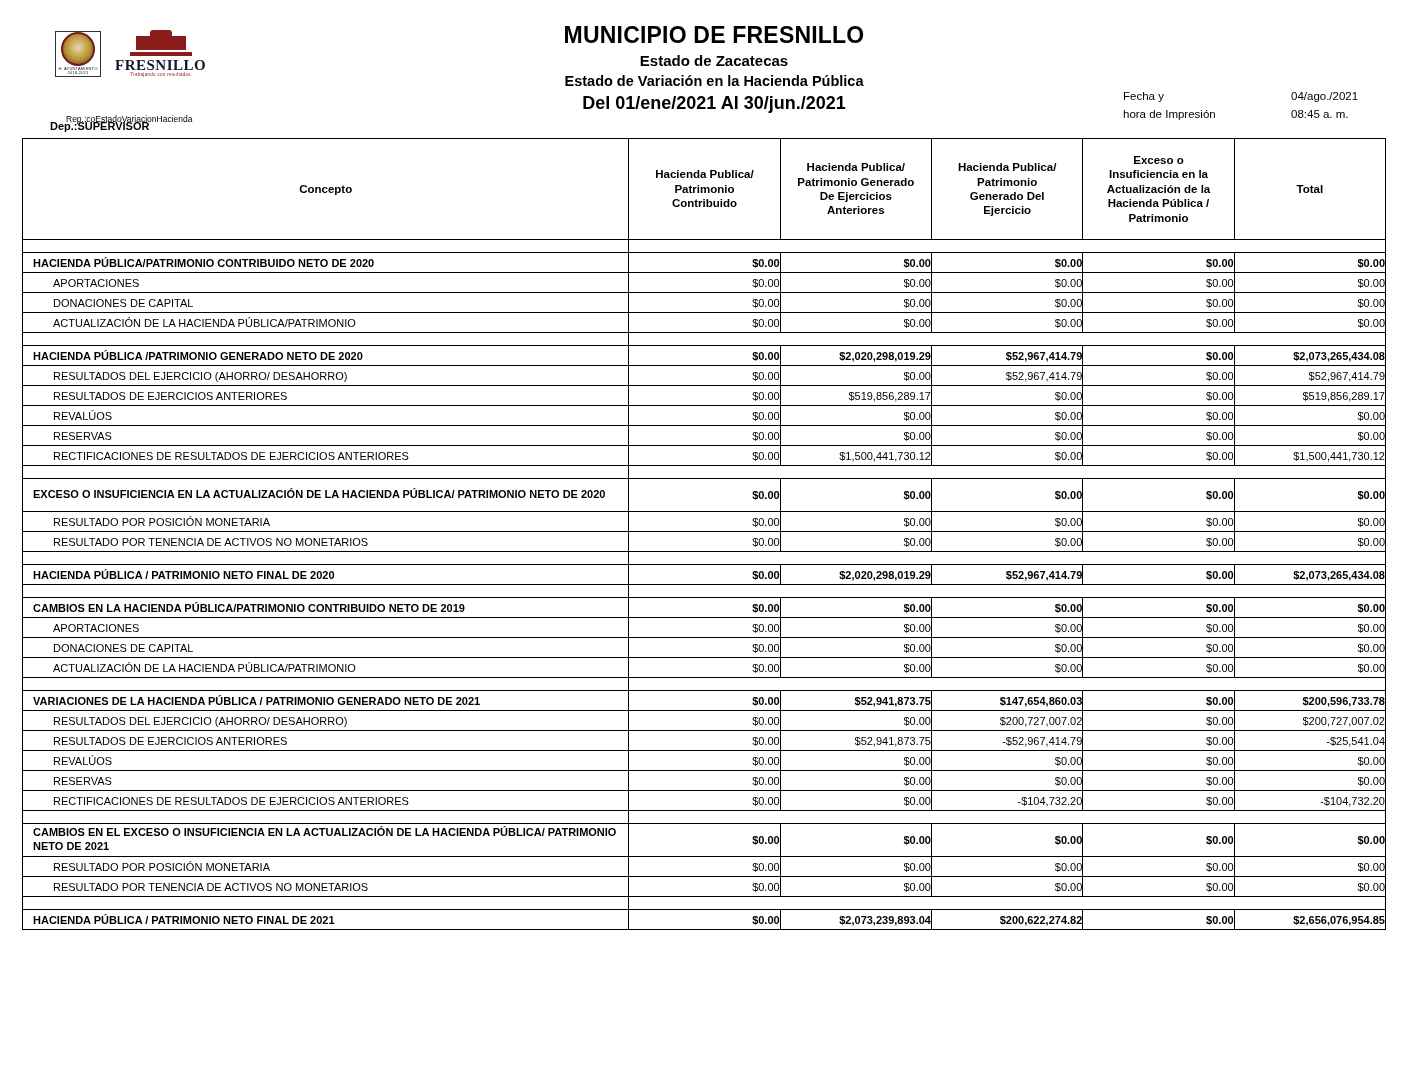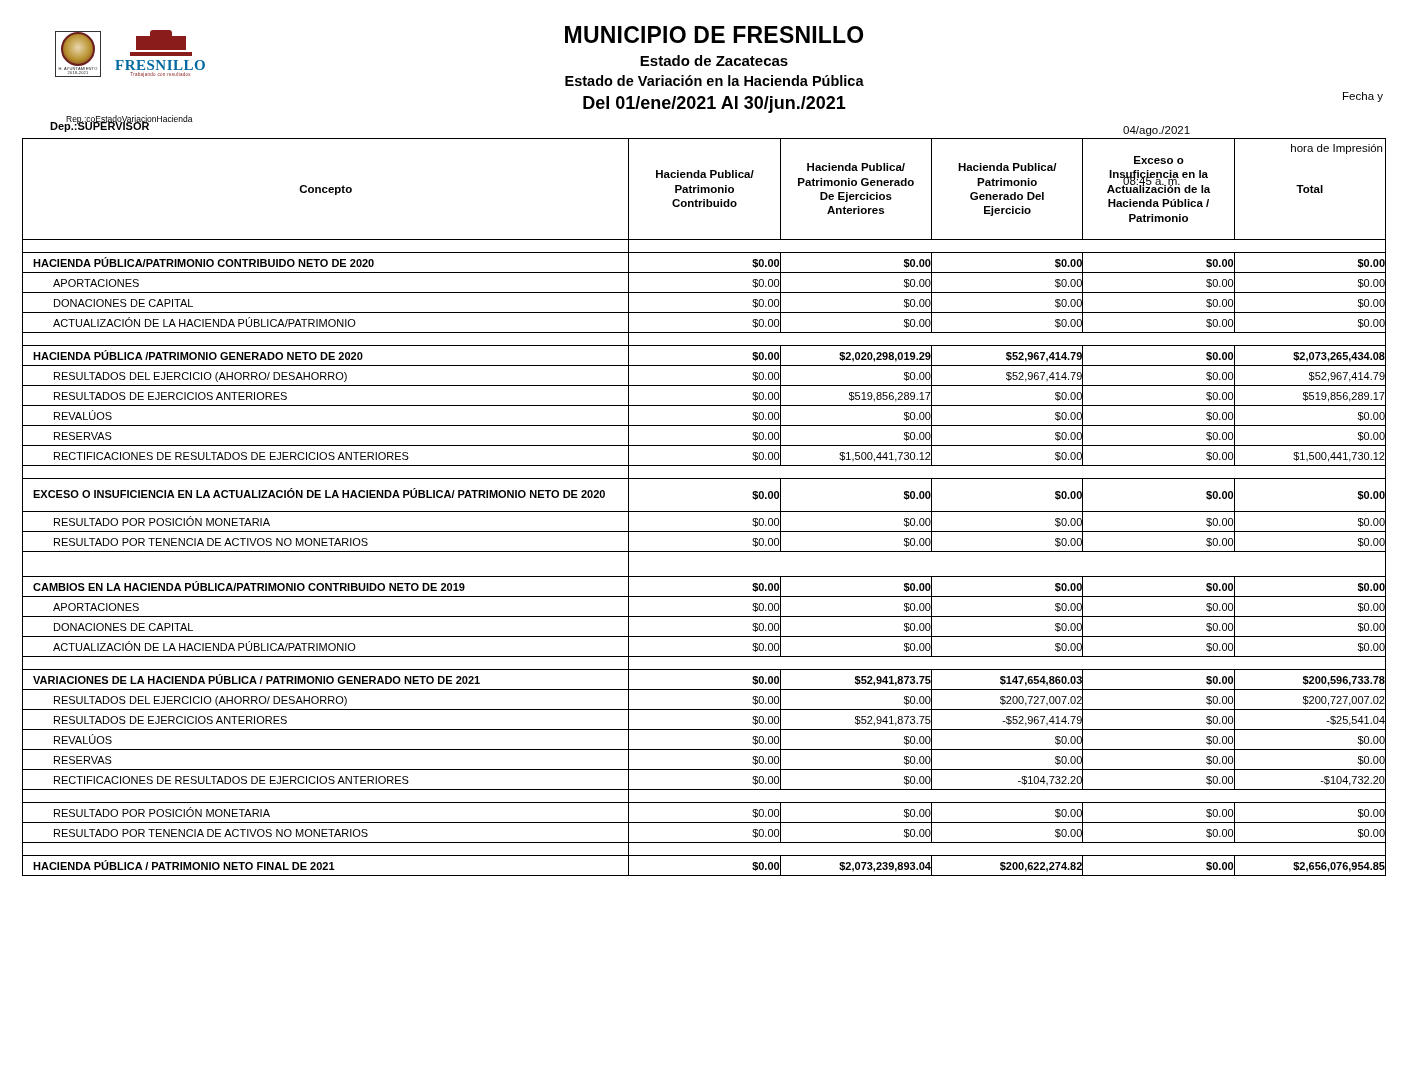--- a/index.html
+++ b/index.html
@@ -81,21 +81,21 @@
     position: absolute;
     left: 20px; top: 0;
     width: 22px; height: 9px;
     background: #8b1c1c;
     border-radius: 3px 3px 0 0;
   }
   .logo-fresnillo .fres-text {
     font-family: "Liberation Serif", serif;
     font-size: 15px;
     font-weight: bold;
-    color: #0369a1;
+    color: #0f172a;
     letter-spacing: 0.5px;
     margin-top: 2px;
   }
   .logo-fresnillo .fres-sub {
     font-size: 4.5px;
     color: #8b1c1c;
     letter-spacing: 0.3px;
   }
 
   .titles {
@@ -129,21 +129,20 @@
     right: 25px;
     top: 88px;
     font-size: 11.5px;
     width: 260px;
   }
   .meta-row {
     display: flex;
     justify-content: space-between;
     gap: 16px;
     line-height: 1.55;
-    flex-direction: column;
   }
   .meta-label {
     text-align: right;
     white-space: nowrap;
   }
   .meta-val {
     width: 92px;
     text-align: left;
     white-space: nowrap;
   }
@@ -463,20 +462,28 @@
             <td class="num">$0.00</td>
           </tr>
           <tr class="spacer">
             <td class="first">&nbsp;</td>
             <td class="mid">&nbsp;</td>
             <td class="mid">&nbsp;</td>
             <td class="mid">&nbsp;</td>
             <td class="mid">&nbsp;</td>
             <td class="lastcell">&nbsp;</td>
           </tr>
+          <tr class="bold">
+            <td class="concept">HACIENDA PÚBLICA / PATRIMONIO  NETO FINAL DE 2020</td>
+            <td class="num">$0.00</td>
+            <td class="num">$2,020,298,019.29</td>
+            <td class="num">$52,967,414.79</td>
+            <td class="num">$0.00</td>
+            <td class="num">$2,073,265,434.08</td>
+          </tr>
           <tr class="spacer">
             <td class="first">&nbsp;</td>
             <td class="mid">&nbsp;</td>
             <td class="mid">&nbsp;</td>
             <td class="mid">&nbsp;</td>
             <td class="mid">&nbsp;</td>
             <td class="lastcell">&nbsp;</td>
           </tr>
           <tr class="bold">
             <td class="concept">CAMBIOS EN LA HACIENDA PÚBLICA/PATRIMONIO CONTRIBUIDO NETO DE 2019</td>
@@ -566,20 +573,28 @@
             <td class="num">$0.00</td>
             <td class="num">-$104,732.20</td>
           </tr>
           <tr class="spacer">
             <td class="first">&nbsp;</td>
             <td class="mid">&nbsp;</td>
             <td class="mid">&nbsp;</td>
             <td class="mid">&nbsp;</td>
             <td class="mid">&nbsp;</td>
             <td class="lastcell">&nbsp;</td>
+          </tr>
+          <tr class="bold tall">
+            <td class="concept">CAMBIOS EN EL EXCESO O INSUFICIENCIA EN LA ACTUALIZACIÓN DE LA HACIENDA PÚBLICA/ PATRIMONIO NETO DE 2021</td>
+            <td class="num">$0.00</td>
+            <td class="num">$0.00</td>
+            <td class="num">$0.00</td>
+            <td class="num">$0.00</td>
+            <td class="num">$0.00</td>
           </tr>
           <tr>
             <td class="concept sub">RESULTADO POR POSICIÓN MONETARIA</td>
             <td class="num">$0.00</td>
             <td class="num">$0.00</td>
             <td class="num">$0.00</td>
             <td class="num">$0.00</td>
             <td class="num">$0.00</td>
           </tr>
           <tr>

